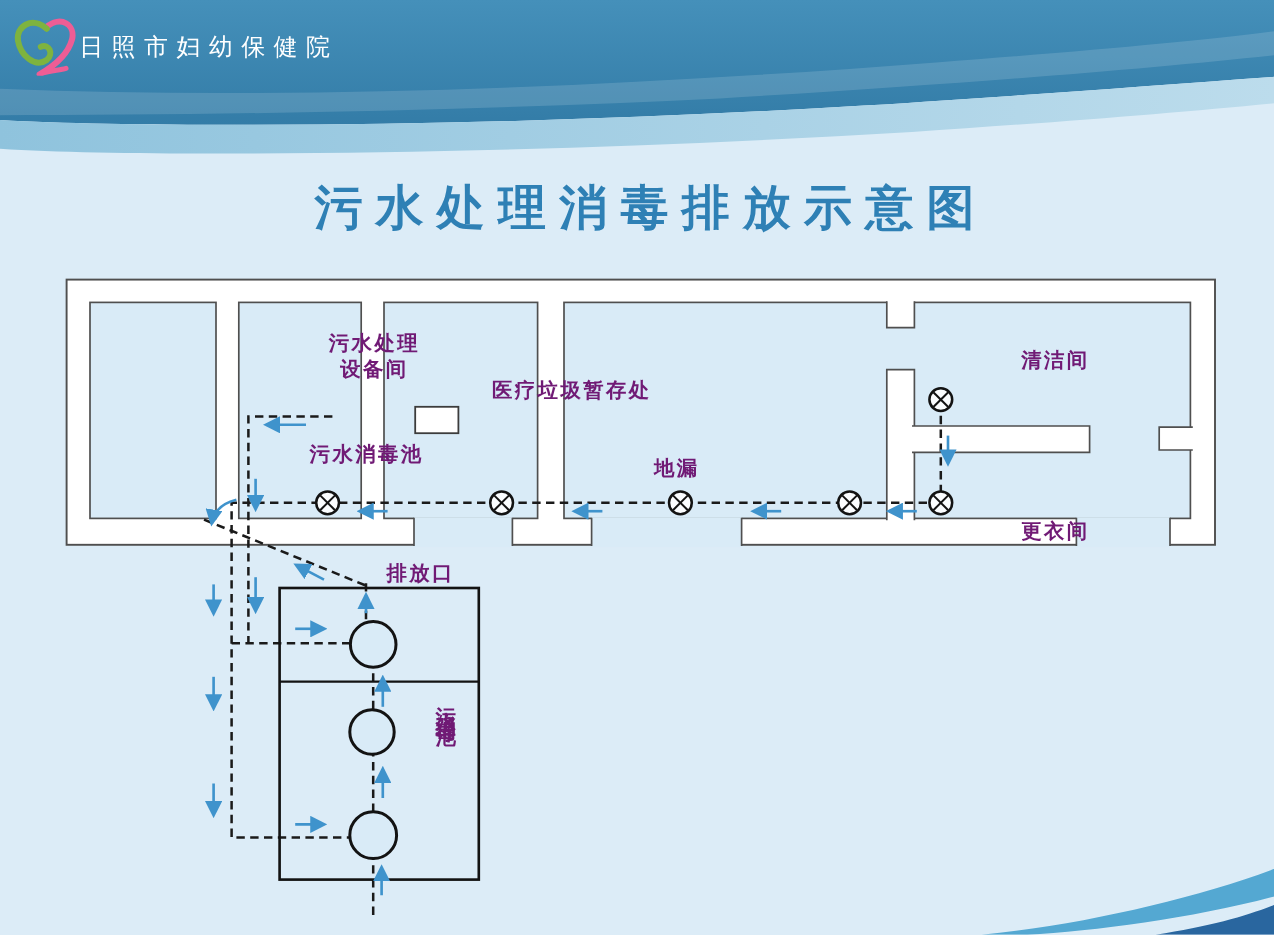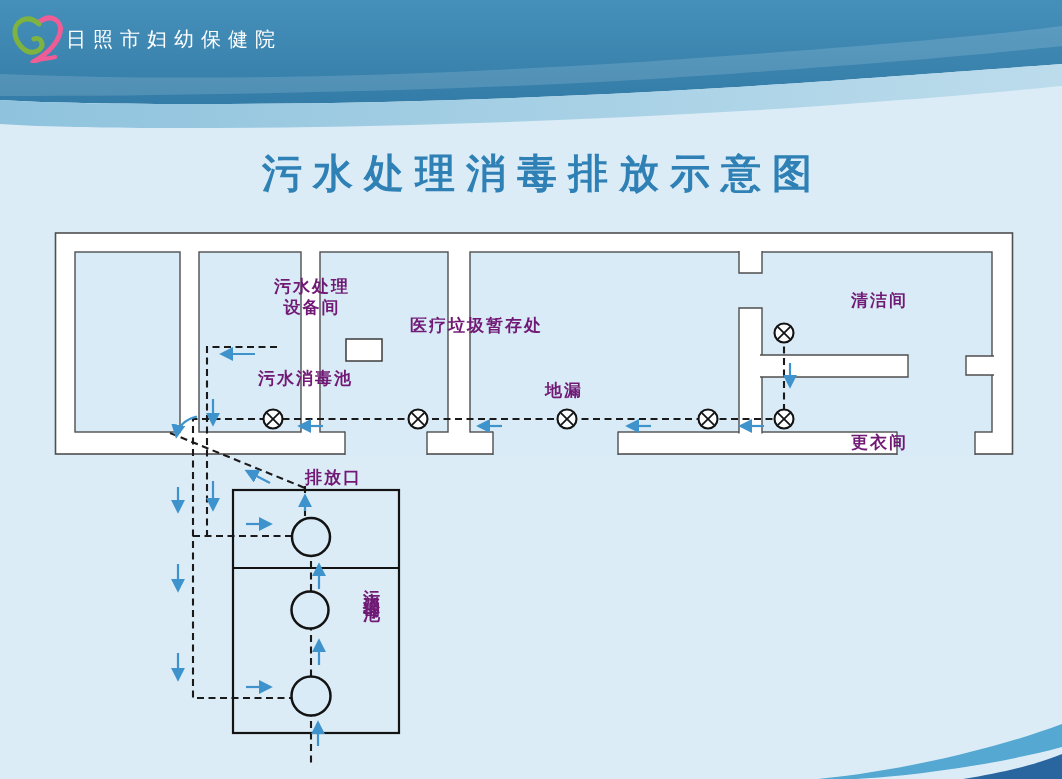--- a/index.html
+++ b/index.html
@@ -28,21 +28,21 @@
   .dlabel{
     position:absolute;color:#701a75;font-size:17px;letter-spacing:2px;
     white-space:nowrap;line-height:21px;font-weight:bold;
   }
   #label-equipment-room{left:245px;top:276px;width:134px;text-align:center;white-space:normal;}
   #label-medical-waste{left:410px;top:315px;}
   #label-dosing-pipe{left:258px;top:368px;}
   #label-floor-drain{left:545px;top:380px;}
   #label-cleaning-room{left:851px;top:290px;}
   #label-changing-room{left:851px;top:400px;margin-top:32px;}
-  #label-discharge-outlet{left:305px;top:467px;}
+  #label-discharge-outlet{left:322px;top:467px;}
   #label-pool{
     left:362px;top:575px;
     writing-mode:vertical-rl;text-orientation:upright;
     letter-spacing:4px;line-height:19px;
   }
 </style>
 </head>
 <body>
 
 <div class="stage">

